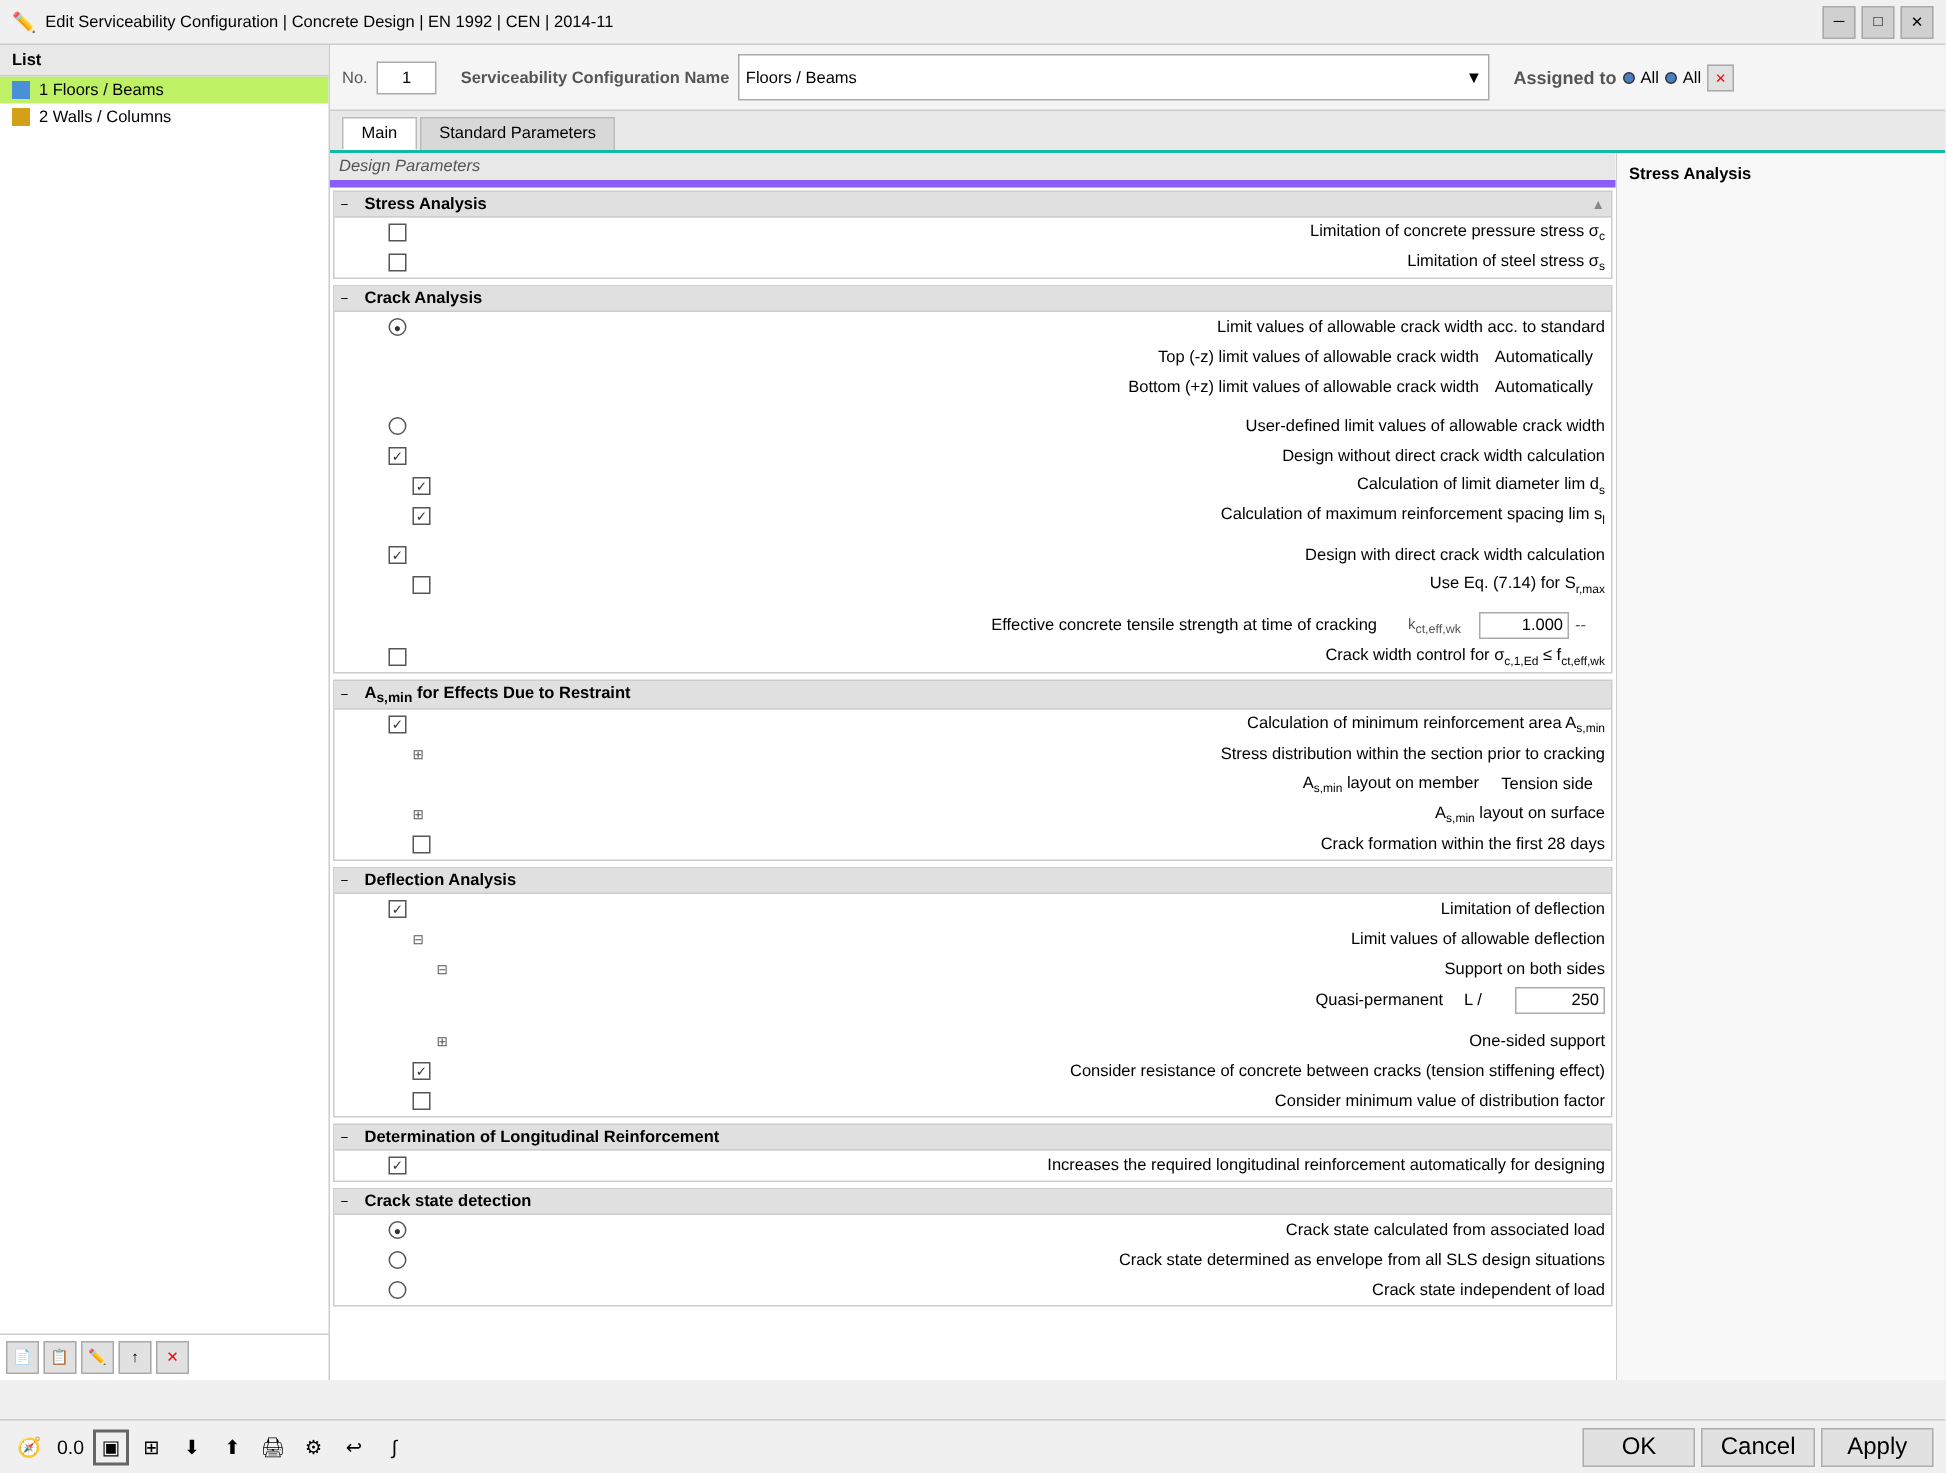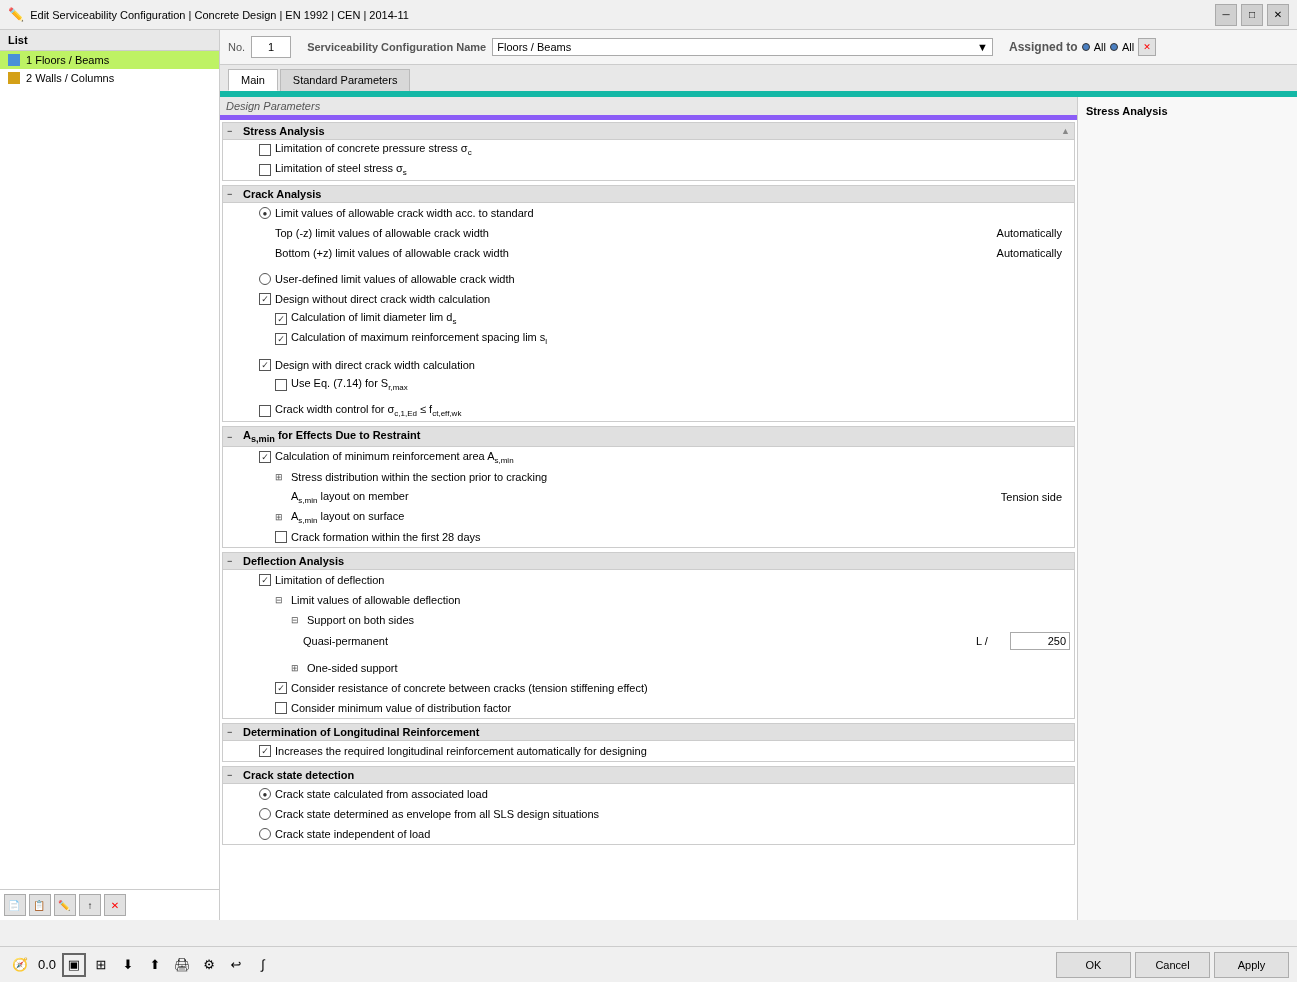--- a/index.html
+++ b/index.html
@@ -10,21 +10,21 @@
     .title-bar-left { display: flex; align-items: center; gap: 6px; font-size: 11px; }
     .title-bar-controls { display: flex; gap: 4px; }
     .title-ctrl { width: 22px; height: 22px; background: #d0d0d0; border: 1px solid #aaa; display: flex; align-items: center; justify-content: center; cursor: pointer; font-size: 10px; }
 
     
     .app-container { display: flex; flex-direction: column; height: calc(982px - 30px); gap: 26px; }
     .toolbar-bottom { height: 36px; background: #f0f0f0; border-top: 1px solid #ccc; display: flex; align-items: center; padding: 0 8px; gap: 4px; justify-content: space-between; }
     .toolbar-icons { display: flex; gap: 3px; align-items: center; }
     .toolbar-icon-btn { width: 24px; height: 24px; border: 1px solid transparent; background: transparent; cursor: pointer; display: flex; align-items: center; justify-content: center; font-size: 13px; }
     .bottom-buttons { display: flex; gap: 4px; }
-    .btn { height: 26px; min-width: 75px; background: #e1e1e1; border: 1px solid #adadad; cursor: pointer; font-size: 11px; padding: 0 12px; }
+    .btn { height: 26px; min-width: 75px; background: #e1e1e1; border: 1px solid #adadad; cursor: pointer; font-size: 16px; padding: 0 12px; }
     .btn.primary { background: #e1e1e1; }
 
     
     .content-area { display: flex; flex: 1; overflow: hidden; }
     
     
     .left-panel { width: 220px; background: #fff; border-right: 1px solid #ccc; display: flex; flex-direction: column; }
     .left-panel-header { background: #e8e8e8; padding: 4px 8px; font-size: 11px; font-weight: bold; border-bottom: 1px solid #ccc; }
     .left-panel-list { flex: 1; overflow-y: auto; }
     .list-item { display: flex; align-items: center; padding: 3px 8px; cursor: pointer; gap: 6px; }
@@ -38,29 +38,29 @@
     
     .right-content { flex: 1; display: flex; flex-direction: column; overflow: hidden; }
     
     
     .header-row { background: #f5f5f5; border-bottom: 1px solid #ccc; padding: 6px 8px; display: flex; align-items: center; gap: 16px; }
     .header-no { display: flex; align-items: center; gap: 6px; }
     .header-no-label { font-size: 11px; color: #555; }
     .no-input { width: 40px; height: 22px; border: 1px solid #aaa; background: #fff; text-align: center; font-size: 11px; padding: 2px; }
     .header-name { display: flex; align-items: center; gap: 6px; flex: 1; }
     .header-name-label { font-size: 11px; color: #555; font-weight: bold; }
-    .name-dropdown { flex: 1; height: 18px; border: 1px solid #aaa; background: #fff; font-size: 11px; padding: 2px 4px; display: flex; align-items: center; justify-content: space-between; }
+    .name-dropdown { flex: 1; height: 31px; border: 1px solid #aaa; background: #fff; font-size: 11px; padding: 2px 4px; display: flex; align-items: center; justify-content: space-between; }
     .assigned-section { display: flex; align-items: center; gap: 4px; min-width: 280px; }
     .assigned-label { font-size: 12px; color: #555; font-weight: bold; }
     .assigned-val { display: flex; align-items: center; gap: 4px; }
     .radio-dot { width: 8px; height: 8px; border-radius: 50%; background: #4a7fc1; border: 1px solid #333; display: inline-block; }
     .clear-btn { width: 18px; height: 18px; background: #e1e1e1; border: 1px solid #aaa; cursor: pointer; display: flex; align-items: center; justify-content: center; font-size: 9px; color: red; }
 
     
-    .tabs-row { display: flex; background: #e8e8e8; border-bottom: 6px solid #14b8a6; padding: 4px 8px 0; gap: 2px; }
+    .tabs-row { display: flex; background: #e8e8e8; border-bottom: 2px solid #14b8a6; padding: 4px 8px 0; gap: 2px; }
     .tab { padding: 4px 12px; border: 1px solid #bbb; border-bottom: none; cursor: pointer; background: #d8d8d8; font-size: 11px; }
     .tab.active { background: #fff; border-bottom: 1px solid #fff; z-index: 1; }
 
     
     .panel-split { display: flex; flex: 1; overflow: hidden; }
     .params-panel { flex: 1; overflow-y: auto; background: #fff; }
     .info-panel { width: 220px; background: #f8f8f8; border-left: 1px solid #ccc; padding: 8px; }
     .info-panel-title { font-size: 11px; font-weight: bold; margin-bottom: 6px; }
 
     
@@ -76,21 +76,21 @@
     .indent-2 { padding-left: 36px; }
     .indent-3 { padding-left: 52px; }
     .indent-4 { padding-left: 68px; }
     
     .cb { width: 12px; height: 12px; border: 1px solid #555; background: #fff; display: inline-flex; align-items: center; justify-content: center; flex-shrink: 0; cursor: pointer; }
     .cb.checked::after { content: '✓'; font-size: 9px; color: #333; }
     .radio { width: 12px; height: 12px; border-radius: 50%; border: 1px solid #555; background: #fff; display: inline-flex; align-items: center; justify-content: center; flex-shrink: 0; cursor: pointer; }
     .radio.checked { background: #fff; }
     .radio.checked::after { content: '●'; font-size: 8px; color: #333; }
     
-    .item-label { font-size: 11px; flex: 1; }
+    .item-label { font-size: 11px; flex: 1; text-align: right; }
     .item-label sub { font-size: 8px; }
     .item-value { font-size: 11px; min-width: 80px; text-align: right; padding-right: 8px; }
     .item-unit { font-size: 11px; color: #555; min-width: 20px; }
     .value-input { width: 60px; height: 18px; border: 1px solid #aaa; text-align: right; font-size: 11px; padding: 1px 3px; }
     
     .expand-icon { font-size: 9px; width: 12px; cursor: pointer; color: #555; }
     
     
     .comment-area { border-top: 1px solid #ccc; padding: 6px 8px; background: #f5f5f5; }
   </style>
@@ -225,20 +225,26 @@
               <div style="height:6px;"></div>
               <div class="tree-item indent-2">
                 <div class="cb checked"></div>
                 <span class="item-label">Design with direct crack width calculation</span>
               </div>
               <div class="tree-item indent-3">
                 <div class="cb"></div>
                 <span class="item-label">Use Eq. (7.14) for S<sub>r,max</sub></span>
               </div>
               <div style="height:6px;"></div>
+              <div class="tree-item indent-2">
+                <span class="item-label">Effective concrete tensile strength at time of cracking</span>
+                <span class="item-value" style="min-width:60px; font-size:10px; color:#555;">k<sub>ct,eff,wk</sub></span>
+                <input class="value-input" value="1.000" style="">
+                <span class="item-unit"> --</span>
+              </div>
               <div class="tree-item indent-2">
                 <div class="cb"></div>
                 <span class="item-label">Crack width control for σ<sub>c,1,Ed</sub> ≤ f<sub>ct,eff,wk</sub></span>
               </div>
             </div>
 
             <div class="tree-section" style="margin-top:4px;">
               <div class="section-header">
                 <span class="collapse-icon">−</span>
                 <span class="section-title">A<sub style="font-weight:bold;">s,min</sub> for Effects Due to Restraint</span>

